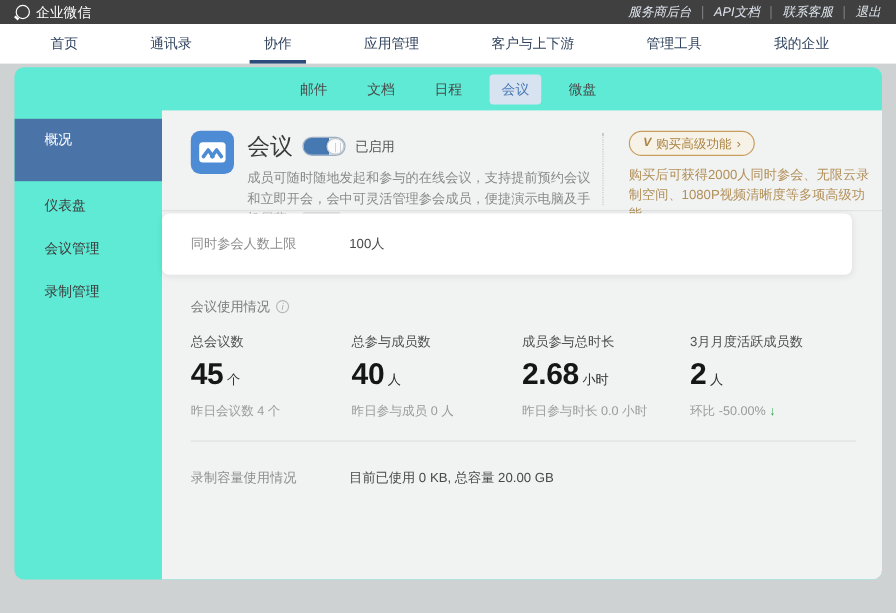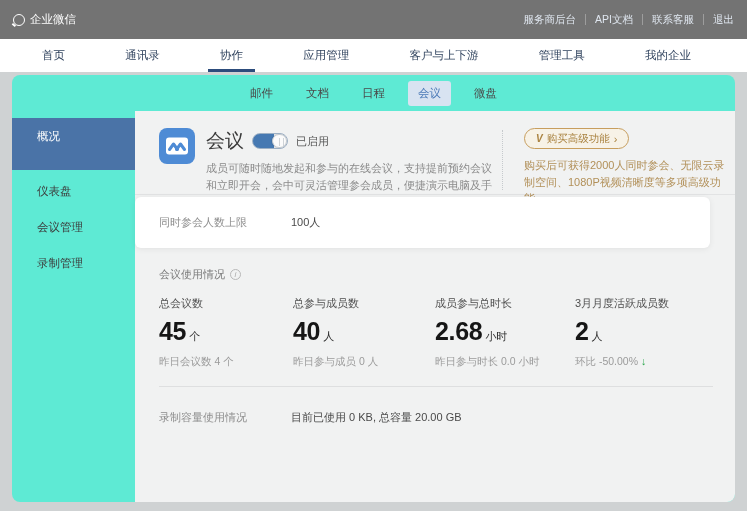--- a/index.html
+++ b/index.html
@@ -1,24 +1,24 @@
 <!DOCTYPE html>
 <html><head>
 <meta charset="utf-8">
 <style>
   * { margin:0; padding:0; box-sizing:border-box; }
   html,body { width:747px; height:511px; overflow:hidden; }
   body { font-family:"Liberation Sans","DejaVu Sans",sans-serif; background:#cfd2d3; }
 
   
-  .topbar { height:39px; background:#737373; display:flex; align-items:center; padding:0 13px; color:#fff; }
+  .topbar { height:20px; background:#404040; display:flex; align-items:center; padding:0 13px; color:#fff; }
   .brand { display:flex; align-items:center; gap:5px; font-size:11.5px; }
   .logo-circle { width:12px; height:12px; border:1.4px solid #fff; border-radius:50%; position:relative; }
   .logo-circle::after { content:""; position:absolute; left:-2px; bottom:-1px; width:4px; height:1.6px; background:#fff; transform:rotate(40deg); }
-  .top-links { margin-left:auto; display:flex; align-items:center; font-size:10.5px; color:#dfe6ef; }
+  .top-links { margin-left:auto; display:flex; align-items:center; font-size:10.5px; color:#dfe6ef;font-style:italic; }
   .top-link { padding:0 9px; border-right:1px solid rgba(255,255,255,.30); cursor:pointer; line-height:11px; }
   .top-link:last-child { border-right:none; padding-right:0; }
 
   
   .nav { height:33px; background:#fff; display:flex; align-items:stretch; justify-content:space-between; padding:0 56px 0 42px; }
   .nav-item { display:flex; align-items:center; font-size:11.5px; color:#30435e; position:relative; cursor:pointer; }
   .nav-item.active::after { content:""; position:absolute; left:-12px; right:-12px; bottom:0; height:3px; background:#2c4c7c; }
 
   
   .page { height:451px; padding:3px 12px 0; }

